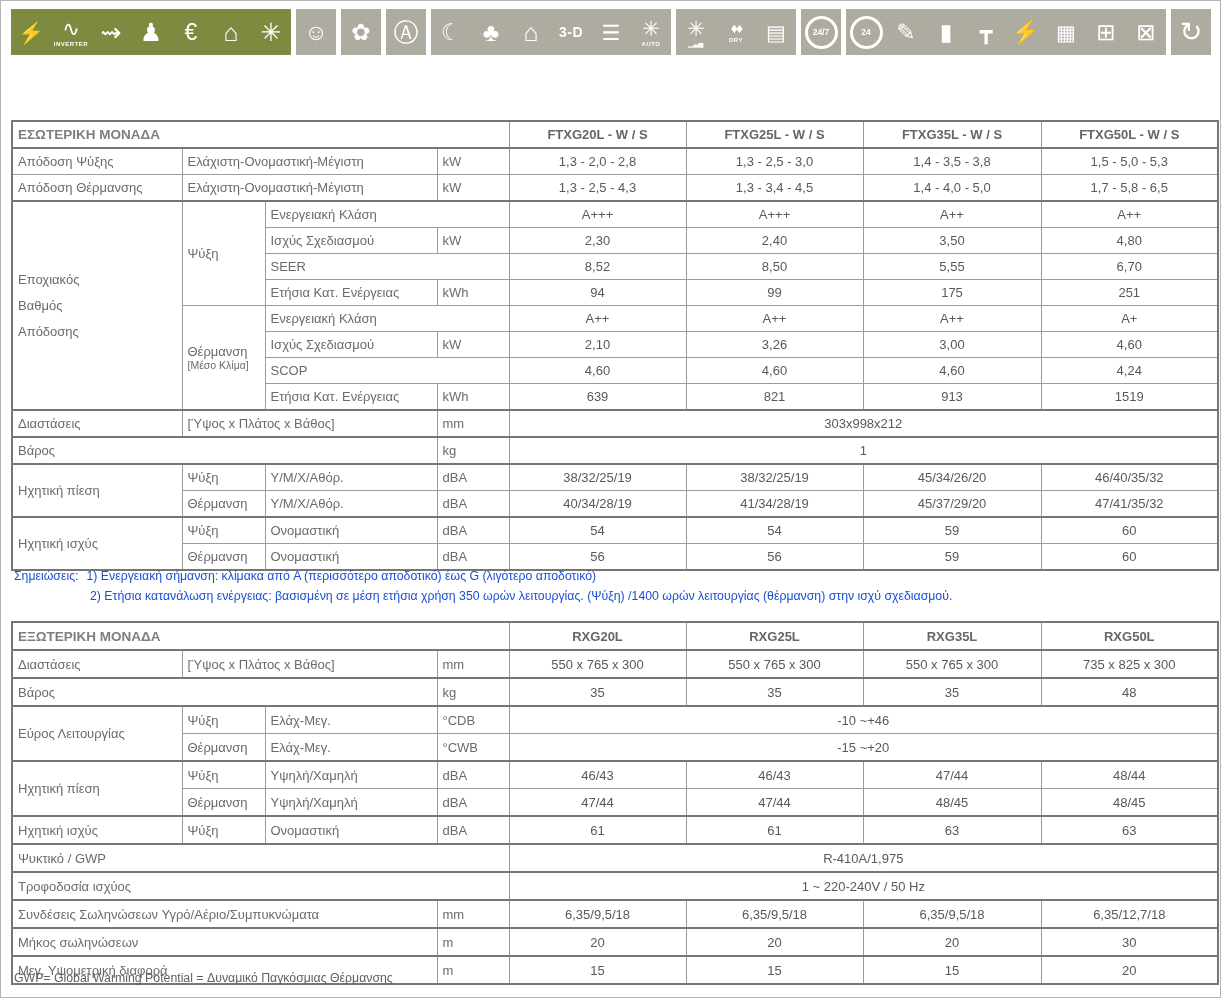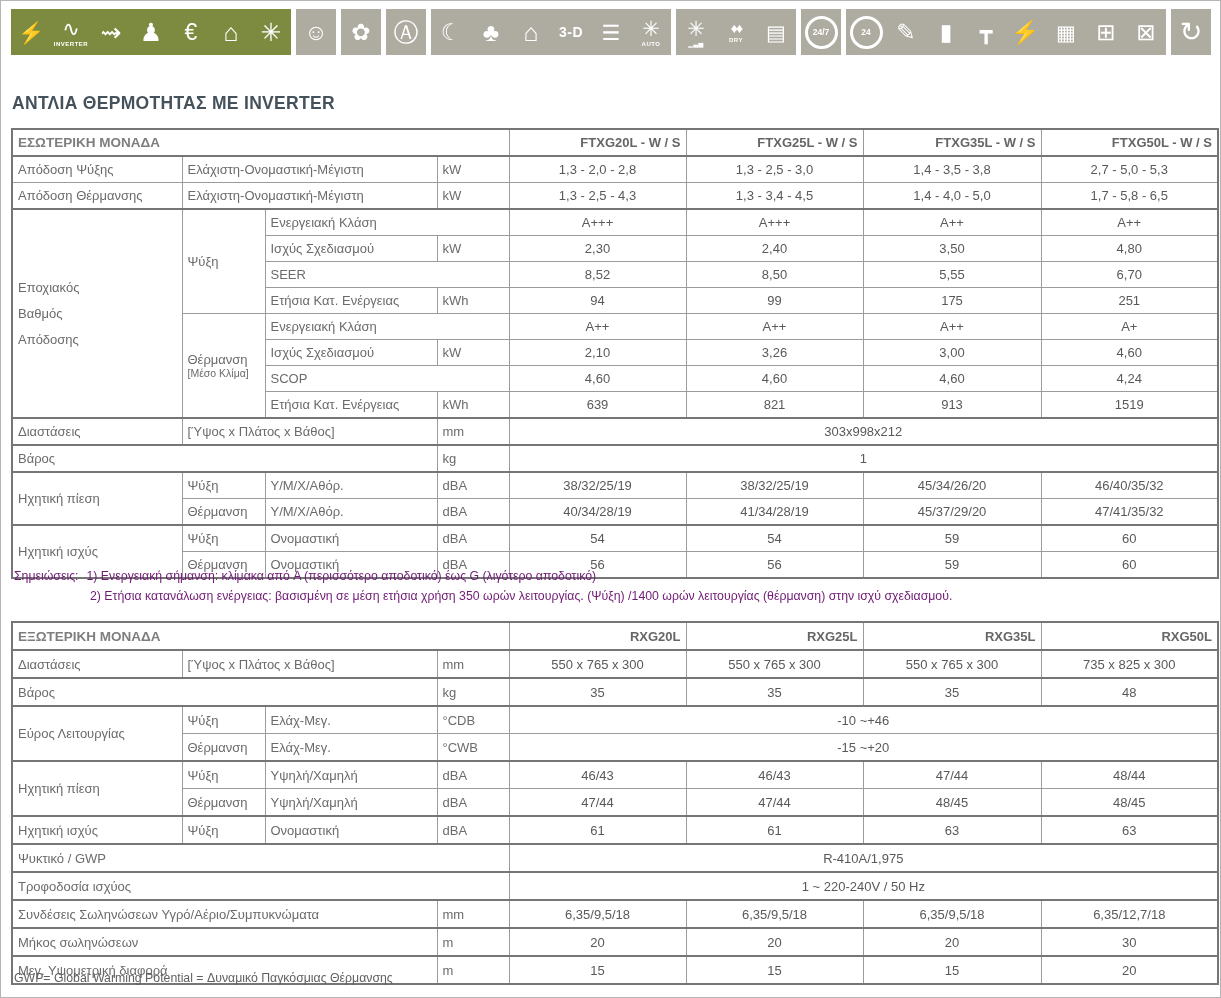--- a/index.html
+++ b/index.html
@@ -19,37 +19,37 @@
                 font-size:8.5px;font-weight:bold;text-align:right;}
   .g.big{font-size:25px;} .g.mid{font-size:23px;}
   .g.i3d{font-size:14px;font-weight:bold;letter-spacing:.5px;}
   .g.mono{font-family:"DejaVu Sans Mono",monospace;}
   .g.drops{font-size:14px;letter-spacing:-2px;}
   .g.refresh{font-size:27px;}
 
   
   .title{position:absolute;left:11px;top:92px;margin:0;font-size:17.5px;font-weight:bold;
          color:#45525c;letter-spacing:.3px;}
-  .notes{position:absolute;left:13px;top:566px;font-size:12.3px;color:#701a75;line-height:1.6;}
+  .notes{position:absolute;left:13px;top:566px;font-size:12.3px;color:#1d4ed8;line-height:1.6;}
   .nlabel{margin-right:8px;}
   .n2{padding-left:76px;}
   .footer{position:absolute;left:13px;top:970px;font-size:12.3px;color:#5f5f5f;}
 
   
   table.spec{position:absolute;left:10px;border-collapse:collapse;table-layout:fixed;
              width:1206px;font-size:13px;color:#5f5f5f;}
-  table.indoor{top:127px;}
+  table.indoor{top:119px;}
   table.outdoor{top:620px;}
   .spec td{border:1px solid #9b9b9b;height:25px;padding:0 5px;overflow:hidden;
            white-space:nowrap;vertical-align:middle;}
   table.spec{border:2px solid #767676;}
   .outdoor td{height:26px;}
   .hdr{font-weight:bold;color:#7e7e7e;font-size:13.5px;}
   .hrow td{border-bottom:2px solid #767676;}
-  .model{font-weight:bold;text-align:right;color:#666;}
+  .model{font-weight:bold;text-align:center;color:#666;}
   .val{text-align:center;color:#595959;}
   .lbl{color:#6b6b6b;}
   .unit{color:#6b6b6b;}
   .top{vertical-align:top;padding-top:4px;}
   tr.tt td{border-top:2px solid #767676;}
   .dstart{border-left:2px solid #767676;}
   .mlines span{display:block;line-height:26px;}
   .subnote{display:block;font-size:10.5px;margin-top:0;}
 </style>
 </head>
@@ -162,21 +162,20 @@
           <span class="g mid">⊠</span>
         </div>
     </div>
     <div class="iblock">
       <div class="icon">
           <span class="g refresh">↻</span>
         </div>
     </div>
   </div>
 
-  <h1 class="title">ΑΝΤΛΙΑ ΘΕΡΜΟΤΗΤΑΣ ΜΕ INVERTER</h1>
 
   <table class="spec indoor">
     <colgroup>
       <col style="width:170px">
         <col style="width:83px">
         <col style="width:172px">
         <col style="width:72px">
       <col style="width:177px">
         <col style="width:177px">
         <col style="width:178px">
@@ -190,21 +189,21 @@
       <td class="model">FTXG35L - W / S</td>
       <td class="model">FTXG50L - W / S</td>
     </tr>
     <tr>
       <td class="lbl">Απόδοση Ψύξης</td>
       <td class="lbl" colspan="2">Ελάχιστη-Ονομαστική-Μέγιστη</td>
       <td class="unit">kW</td>
       <td class="val dstart">1,3 - 2,0 - 2,8</td>
       <td class="val">1,3 - 2,5 - 3,0</td>
       <td class="val">1,4 - 3,5 - 3,8</td>
-      <td class="val">2,7 - 5,0 - 5,3</td>
+      <td class="val">1,5 - 5,0 - 5,3</td>
     </tr>
     <tr>
       <td class="lbl">Απόδοση Θέρμανσης</td>
       <td class="lbl" colspan="2">Ελάχιστη-Ονομαστική-Μέγιστη</td>
       <td class="unit">kW</td>
       <td class="val dstart">1,3 - 2,5 - 4,3</td>
       <td class="val">1,3 - 3,4 - 4,5</td>
       <td class="val">1,4 - 4,0 - 5,0</td>
       <td class="val">1,7 - 5,8 - 6,5</td>
     </tr>

